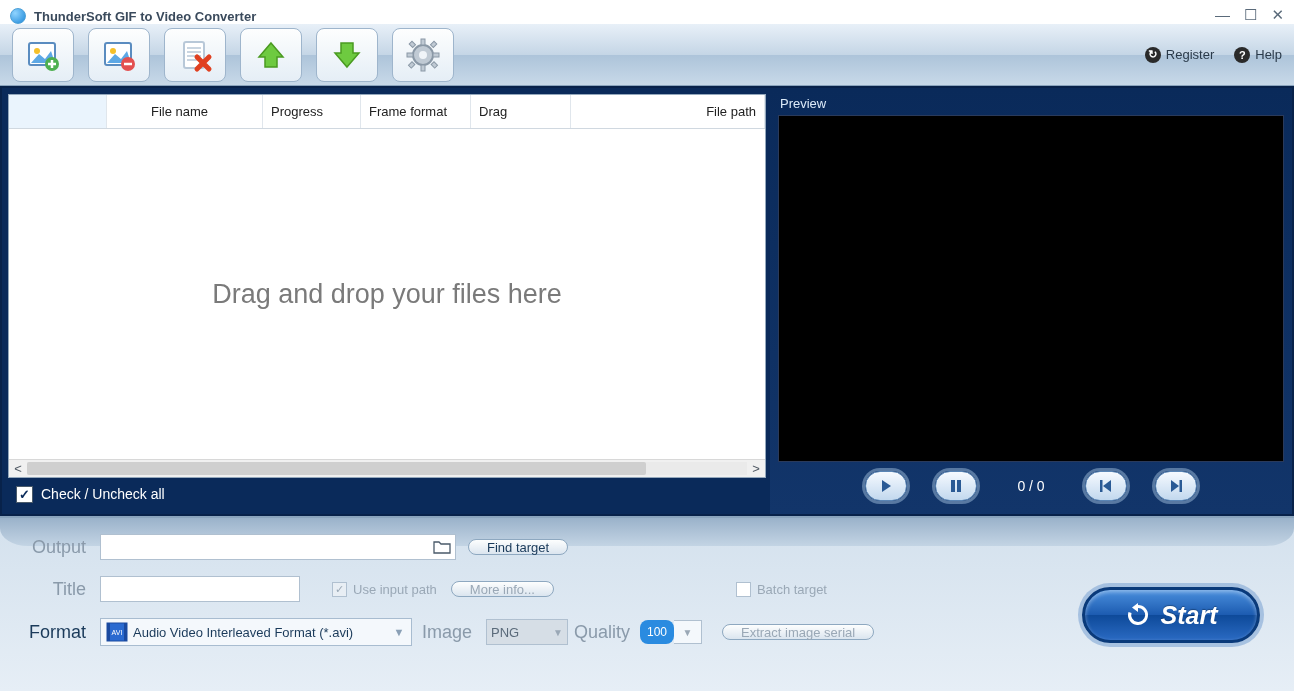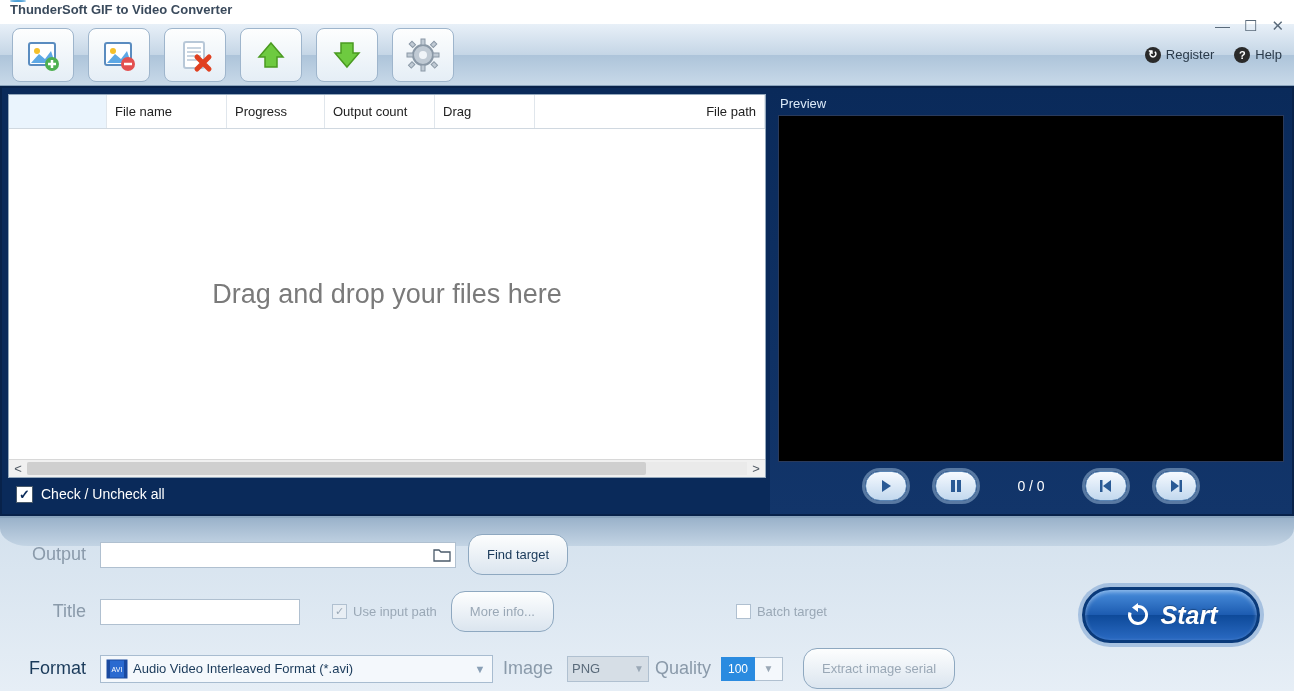--- a/index.html
+++ b/index.html
@@ -1,37 +1,37 @@
 <!DOCTYPE html>
 <html><head>
 <meta charset="utf-8">
 <style>
 * { box-sizing: border-box; margin: 0; padding: 0; font-family: Arial, sans-serif; }
 body { width: 1294px; height: 691px; background: #fff; overflow: hidden; }
 
-.titlebar { height: 24px; background: #fff; display: flex; align-items: flex-start; padding: 0 10px; flex-direction: column; }
+.titlebar { height: 24px; background: #fff; display: flex; align-items: flex-end; padding: 0 10px; }
 .titlebar .app-icon { width: 16px; height: 16px; border-radius: 50%; background: radial-gradient(circle at 30% 30%, #8fd4ff, #1e88d8); margin-right: 8px; border: 1px solid #4ca0d8; }
 .titlebar .title { font-size: 13px; font-weight: bold; color: #3a4a5c; }
 .titlebar .win-controls { margin-left: auto; display: flex; gap: 14px; color: #5a6a7a; font-size: 15px; }
 .titlebar .win-controls span { cursor: pointer; }
 
 .toolbar { height: 62px; background: linear-gradient(#e8f0f8, #c5d6e6 50%, #adc4da 51%, #c8d9e9); display: flex; align-items: center; padding: 0 12px; border-bottom: 1px solid #8aa4bd; }
 .tool-btn { width: 62px; height: 54px; border-radius: 8px; background: linear-gradient(#fdfefe, #e5eef6); border: 1px solid #9eb5cc; margin-right: 14px; display: flex; align-items: center; justify-content: center; cursor: pointer; }
 .tool-btn svg { width: 36px; height: 36px; }
 .toolbar .spacer { flex: 1; }
 .toolbar .link { display: flex; align-items: center; gap: 5px; color: #2a3a4a; font-size: 13px; margin-left: 20px; cursor: pointer; }
 .toolbar .link .ico { width: 16px; height: 16px; border-radius: 50%; background: #2a2a2a; display: flex; align-items: center; justify-content: center; color: #fff; font-size: 11px; font-weight: bold; }
 
 .main-row { display: flex; height: 430px; }
 .left-pane { width: 770px; background: #0a2a5a; border: 2px solid #08224a; border-right: none; display: flex; flex-direction: column; padding: 6px 4px 4px 6px; }
 .table-area { background: #fff; flex: 1; border: 1px solid #94a8bc; display: flex; flex-direction: column; }
 .table-head { display: flex; height: 34px; border-bottom: 1px solid #d0d8e0; font-size: 13px; color: #222; }
 .table-head .th { border-right: 1px solid #e0e6ec; display: flex; align-items: center; padding: 0 8px; }
 .th0 { width: 98px; background: #eaf4fd; }
-.th1 { width: 120px; }
+.th1 { width: 120px; margin-left: 36px; }
 .th2 { width: 124px; }
 .th3 { width: 98px; }
 .th4 { width: 110px; }
 .th5 { width: 100px; }
 .th6 { flex: 1; justify-content: flex-end; }
 .drop-zone { flex: 1; display: flex; align-items: center; justify-content: center; color: #7a7a7a; font-size: 27px; }
 .hscroll { height: 18px; background: #f0f0f0; border-top: 1px solid #d8d8d8; display: flex; align-items: center; }
 .hscroll .arrow { width: 18px; text-align: center; color: #505a64; font-size: 13px; cursor: pointer; }
 .hscroll .track { flex: 1; height: 13px; background: #eaeaea; position: relative; }
 .hscroll .thumb { position: absolute; left: 0; top: 0; width: 86%; height: 100%; background: #cfcfcf; border-radius: 2px; }
@@ -48,33 +48,33 @@
 
 .bottom-panel { height: 175px; background: linear-gradient(#b5c8db 0%, #d5e2ee 8%, #e6eef6 100%); border-top: 2px solid #8aa4bd; padding: 16px 24px 10px 28px; position: relative; border-radius: 0 0 0 0; }
 .bottom-panel::before { content: ""; position: absolute; top: 0; left: 0; right: 0; height: 28px; background: linear-gradient(#9ab2ca, #c3d4e4); border-radius: 0 0 28px 28px / 0 0 18px 18px; pointer-events: none; }
 .form-grid { position: relative; z-index: 1; }
 .row { display: flex; align-items: center; margin-bottom: 16px; }
 .lbl { width: 58px; text-align: right; color: #8a9aaa; font-size: 18px; margin-right: 14px; }
 .lbl.active { color: #1a3a5a; }
 .txt-input { height: 26px; background: #fff; border: 1px solid #b0c0d0; font-size: 13px; padding: 0 6px; }
 .output-input { width: 356px; }
 .folder-ico { width: 24px; height: 22px; margin-left: -26px; z-index: 2; display: flex; align-items: center; justify-content: center; cursor: pointer; }
-.oval-btn { height: 41px; padding: 0 18px; border-radius: 14px; background: linear-gradient(#fdfefe, #dbe5ef); border: 1px solid #8ea8c0; font-size: 13px; color: #1a3a5a; margin-left: 14px; cursor: pointer; }
+.oval-btn { height: 16px; padding: 0 18px; border-radius: 14px; background: linear-gradient(#fdfefe, #dbe5ef); border: 1px solid #8ea8c0; font-size: 13px; color: #1a3a5a; margin-left: 14px; cursor: pointer; }
 .oval-btn.dis { color: #9aa8b6; cursor: default; }
 .title-input { width: 200px; }
 .check-inl { display: flex; align-items: center; margin-left: 32px; color: #9aa8b6; font-size: 13px; gap: 6px; }
 .check-inl .cb2 { width: 15px; height: 15px; border: 1px solid #b0c0d0; background: #e8eef4; display: flex; align-items: center; justify-content: center; color: #9aa8b6; font-size: 11px; }
-.format-select { width: 393px; height: 28px; border: 1px solid #a8bcd0; background: #f4f8fc; display: flex; align-items: center; font-size: 13px; color: #1a3a5a; cursor: pointer; }
+.format-select { width: 312px; height: 28px; border: 1px solid #a8bcd0; background: #f4f8fc; display: flex; align-items: center; font-size: 13px; color: #1a3a5a; cursor: pointer; }
 .format-select .fs-icon { width: 32px; display: flex; align-items: center; justify-content: center; }
 .format-select .fs-text { flex: 1; }
 .format-select .fs-chev { width: 24px; color: #8aa0b6; font-size: 11px; display: flex; align-items: center; justify-content: center; }
 .img-select { width: 82px; height: 26px; border: 1px solid #b0c0d0; background: #d6dee6; display: flex; align-items: center; padding: 0 4px; font-size: 13px; color: #5a6a7a; cursor: pointer; }
 .img-select .chev { margin-left: auto; font-size: 10px; color: #9aa8b6; }
 .quality-box { display: flex; align-items: center; }
-.quality-val { width: 34px; height: 24px; background: #2a8be0; color: #fff; font-size: 12px; display: flex; align-items: center; justify-content: center; }
+.quality-val { width: 34px; height: 24px; background: #2a8be0; color: #fff; font-size: 12px; display: flex; align-items: center; justify-content: center; border-radius: 8px; }
 .quality-chev { width: 28px; height: 24px; background: #f4f8fc; border: 1px solid #b0c0d0; border-left: none; display: flex; align-items: center; justify-content: center; font-size: 10px; color: #9aa8b6; cursor: pointer; }
 
 .start-btn { position: absolute; right: 34px; bottom: 48px; width: 178px; height: 56px; border-radius: 28px; background: linear-gradient(#4a8fdd, #1c5bb0 50%, #0e4a9a 51%, #2a6ac2); border: 3px solid #0a3a7a; box-shadow: 0 0 0 4px rgba(120,160,210,0.55), inset 0 2px 4px rgba(255,255,255,0.4); display: flex; align-items: center; justify-content: center; gap: 10px; color: #fff; font-size: 25px; font-weight: bold; font-style: italic; cursor: pointer; text-shadow: 0 -1px 1px rgba(0,0,0,0.3); }
 .start-btn svg { width: 26px; height: 26px; fill: #fff; }
 </style>
 </head>
 <body>
 
 <div class="titlebar">
   <div class="app-icon"></div>
@@ -149,21 +149,21 @@
   </div>
 </div>
 
 <div class="main-row">
   <div class="left-pane">
     <div class="table-area">
       <div class="table-head">
         <div class="th th0"></div>
         <div class="th th1">File name</div>
         <div class="th th3">Progress</div>
-        <div class="th th4">Output count</div>
+        <div class="th th4">Frame format</div>
         <div class="th th5">Drag</div>
         <div class="th th6">File path</div>
       </div>
       <div class="drop-zone">Drag and drop your files here</div>
       <div class="hscroll">
         <div class="arrow">&lt;</div>
         <div class="track">
             <div class="thumb"></div>
           </div>
         <div class="arrow">&gt;</div>

